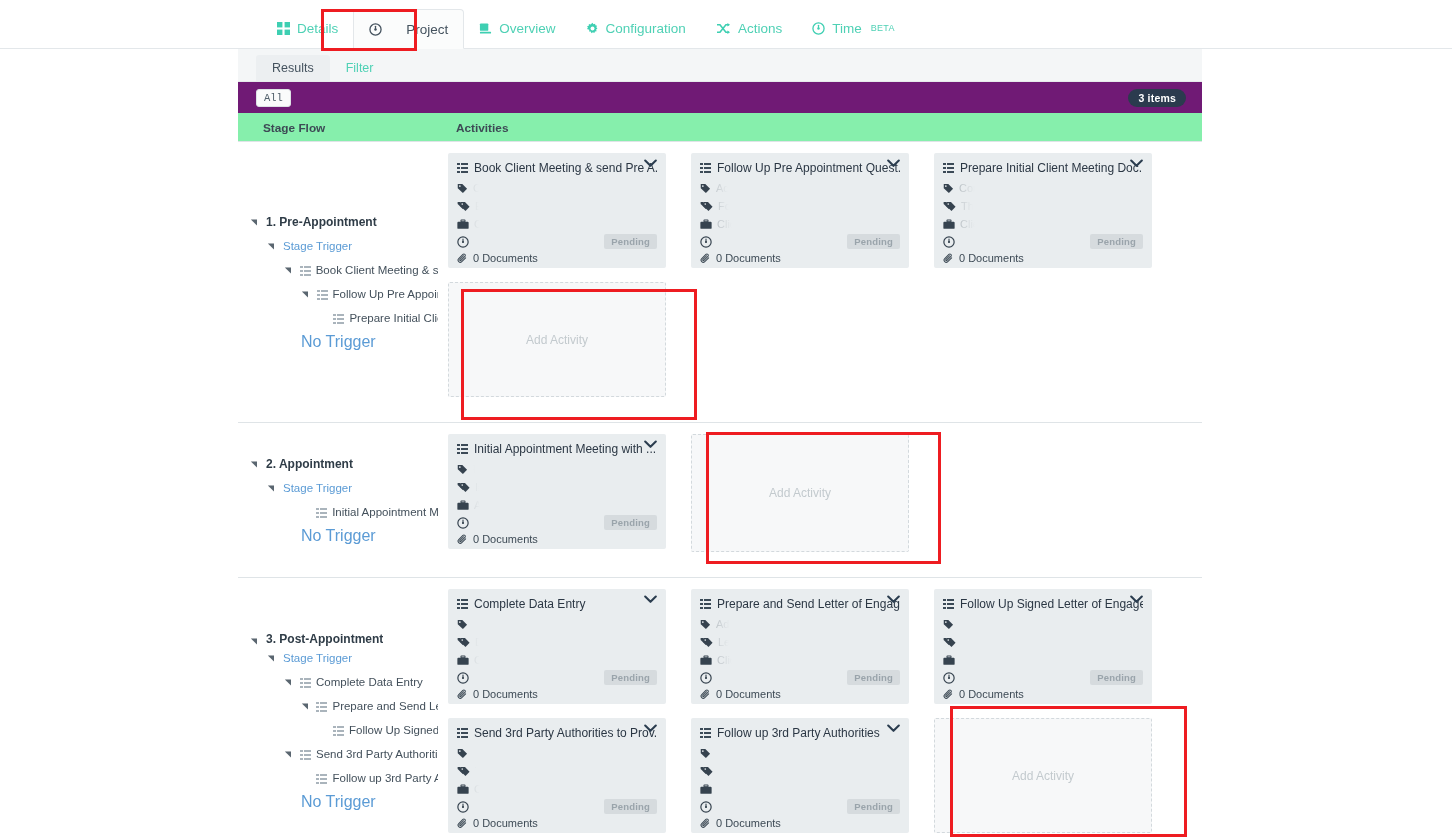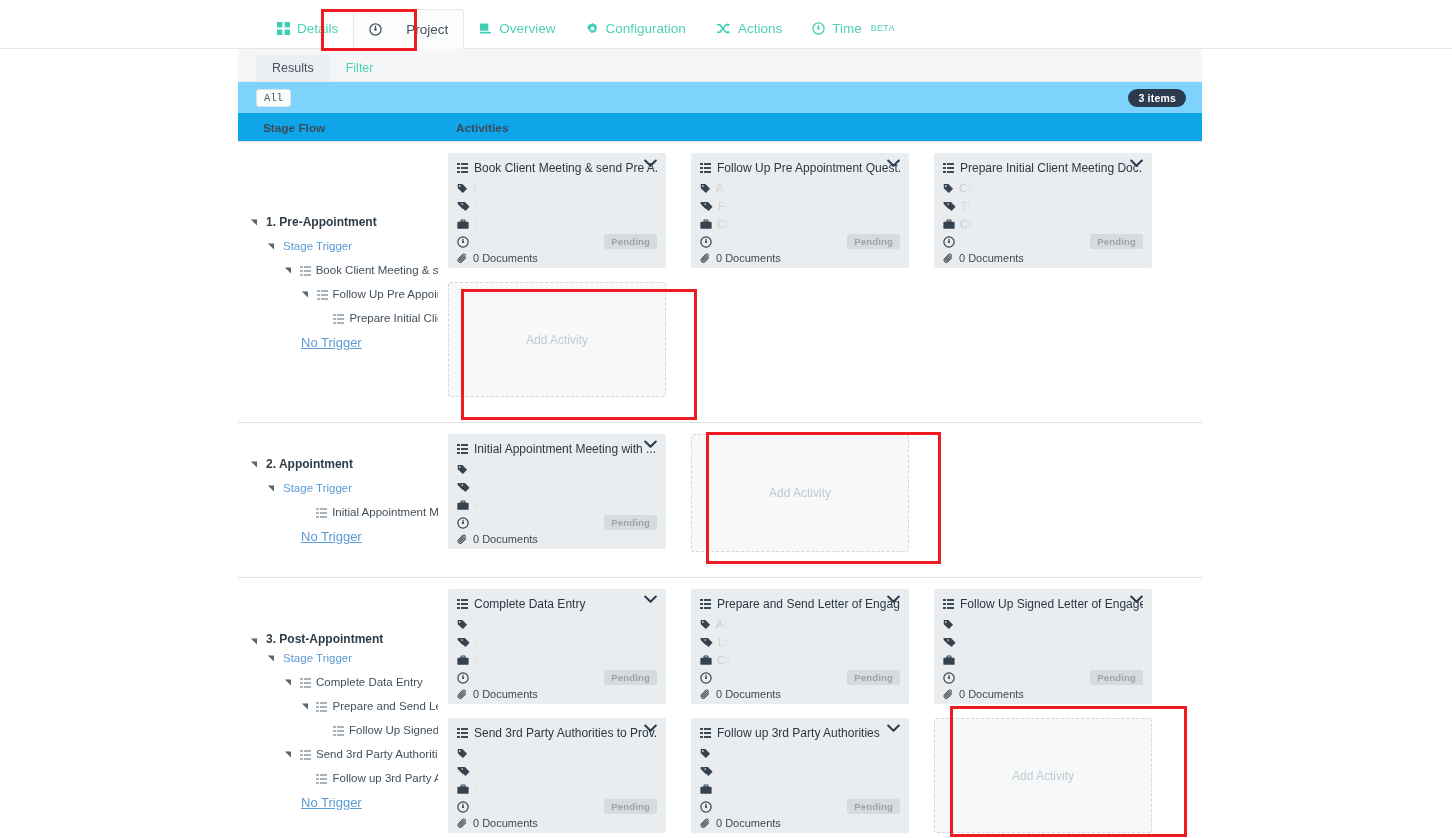--- a/index.html
+++ b/index.html
@@ -51,38 +51,38 @@
   }
   .subtab {
     font-size: 12.5px; color: #4fd1b5; padding: 7px 16px 7px 16px;
     cursor: pointer; line-height: 1;
   }
   .subtab.active {
     background: #eceff1; color: #44525e; border-radius: 3px 3px 0 0;
   }
 
   .filterbar {
-    height: 31px; background: #7dd3fc;
+    height: 31px; background: #701a75;
     display: flex; align-items: center; justify-content: space-between;
     padding: 0 16px 0 18px;
   }
   .chip {
     font-family: "Liberation Mono", monospace;
     font-size: 10.5px; color: #51606b; background: #fafbfb;
     border: 1px solid #dde2e5; border-radius: 3px; padding: 2px 7px;
   }
   .countbadge {
     background: #2b3b4e; color: #fff; font-size: 10.5px; font-weight: bold;
     border-radius: 10px; padding: 3px 10px; letter-spacing: .2px;
   }
 
   .grid { background: #ffffff; }
   .gridhead {
     display: flex; height: 29px; align-items: center;
-    border-bottom: 1px solid #dfe4e7; background: #0ea5e9;
+    border-bottom: 1px solid #dfe4e7; background: #86efac;
   }
   .gridhead .c1 { width: 200px; padding-left: 25px; }
   .gridhead .c2 { flex: 1; padding-left: 18px; }
   .gridhead span { font-size: 11.8px; font-weight: bold; color: #3d4a55; }
 
   .stagerow { display: flex; border-bottom: 1px solid #dfe4e7; min-height: 70px; }
   .stagerow:last-child { border-bottom: none; }
   .flowcol { width: 200px; padding: 14px 0 14px 0; display: flex; flex-direction: column; justify-content: center; }
   .actcol { flex: 1; padding: 11px 0 11px 10px; display: flex; flex-wrap: wrap; gap: 0px; }
 
@@ -94,21 +94,21 @@
   }
   .caret::before { content: "\25E2"; display: inline-block; transform: rotate(-90deg) scaleY(1); }
   .tnode .tlabel { overflow: hidden; text-overflow: clip; }
   .tnode.stage .tlabel { font-weight: bold; color: #2f3c47; font-size: 12px; }
   .tnode.trigger .tlabel { color: #5b9bd5; font-size: 11.5px; }
   .tnode.act .tlabel { color: #43505b; }
   .listico {
     display: inline-block; width: 11px; height: 10px; margin-right: 5px;
     flex: 0 0 11px; position: relative; top: 1px;
   }
-  .notrigger { color: #5b9bd5; font-size: 13px; text-decoration: underline; }
+  .notrigger { color: #5b9bd5; font-size: 16px; }
 
   
   .card {
     position: relative; width: 218px; height: 115px; margin: 0 25px 14px 0;
     background: #e9edef; border-radius: 2px; padding: 8px 9px 6px 9px;
     overflow: hidden; flex: 0 0 218px;
   }
   .card .chev {
     position: absolute; right: 9px; top: 6px; color: #2c3e50;
     font-size: 13px; font-weight: bold; cursor: pointer; line-height: 1;

